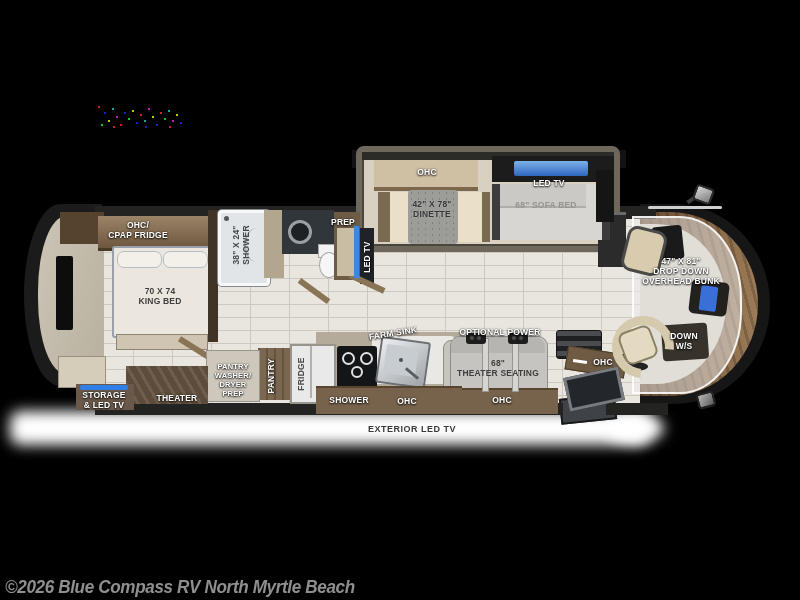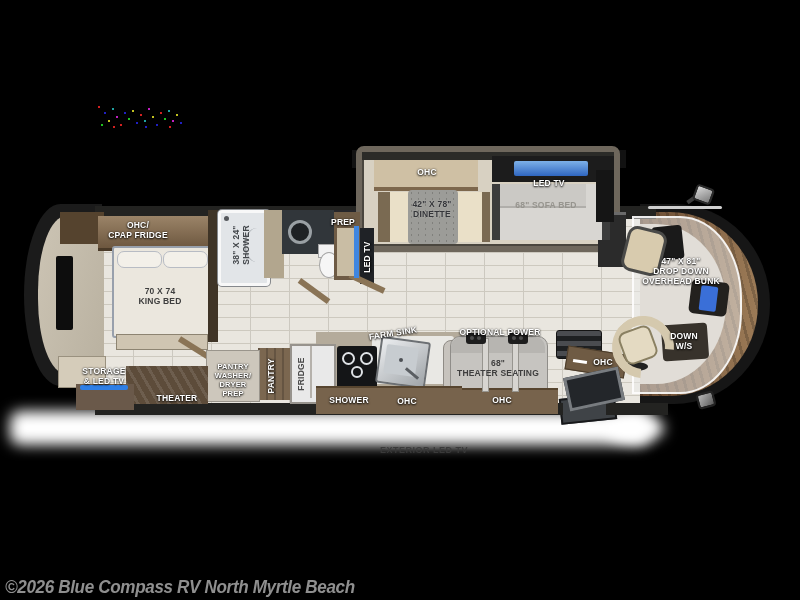--- a/index.html
+++ b/index.html
@@ -29,22 +29,22 @@
   #l-theater{left:498px;top:368px;}
   #l-door-ohc{left:603px;top:362px;}
   #l-kitchen-ohc{left:407px;top:401px;}
   #l-theater-ohc{left:502px;top:400px;}
   #l-micro{left:349px;top:400px;}
   #l-farm-sink{left:393px;top:333px;transform:translate(-50%,-50%) rotate(-9deg);}
   #l-fridge{left:301px;top:374px;color:#4a4a4a;text-shadow:none;transform:translate(-50%,-50%) rotate(-90deg);}
   #l-pantry{left:271px;top:376px;transform:translate(-50%,-50%) rotate(-90deg);}
   #l-pantry-wd{left:233px;top:381px;font-size:7.5px;}
   #l-wardrobe{left:177px;top:398px;}
-  #l-storage{left:104px;top:376px;}
-  #l-ext-tv{left:424px;top:429px;color:#3a3a3a;text-shadow:none;font-size:9px;letter-spacing:.5px;margin-top:21px;}
+  #l-storage{left:104px;top:400px;}
+  #l-ext-tv{left:412px;top:429px;color:#3a3a3a;text-shadow:none;font-size:9px;letter-spacing:.5px;}
 
   
   #glow-main{left:10px;top:411px;width:640px;height:34px;background:#fff;border-radius:10px;
              filter:blur(7px);z-index:1;}
   #glow-step{left:606px;top:414px;width:58px;height:28px;background:#fff;border-radius:50%;
              filter:blur(7px);z-index:1;}
   #copyright{left:5px;top:577px;color:#8f8f8f;font:bold italic 19px/1.1 "Liberation Sans",sans-serif;
              letter-spacing:-.4px;transform:scaleX(.9);transform-origin:left top;z-index:50;}
   #model-noise{left:98px;top:106px;width:2px;height:2px;background:#d22;opacity:.95;z-index:5;
     box-shadow:6px 6px 0 #22c,10px 14px 0 #cc2,14px 2px 0 #2aa,18px 10px 0 #c2c,

